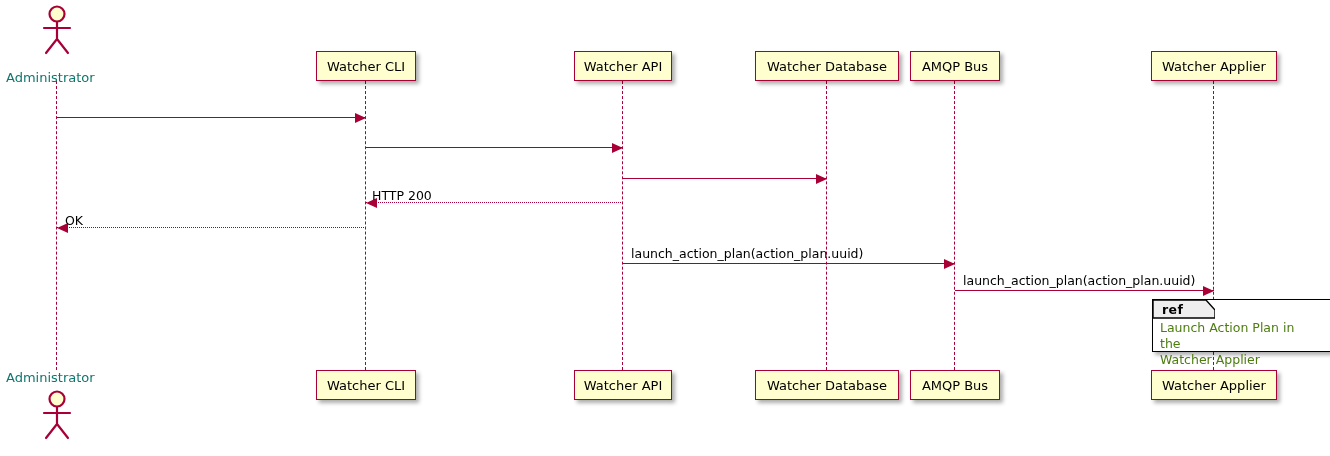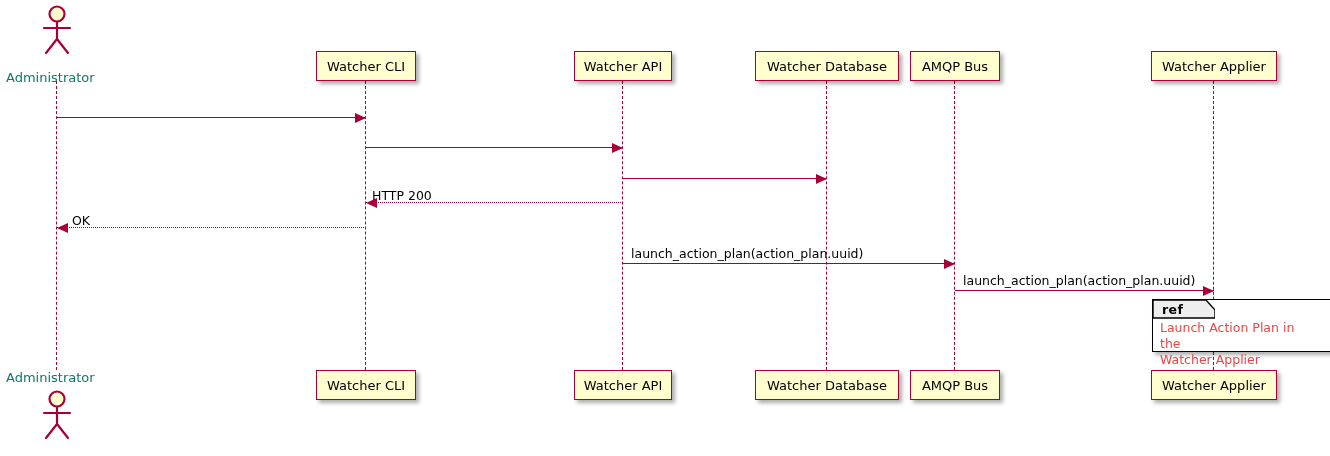--- a/index.html
+++ b/index.html
@@ -122,21 +122,21 @@
     top: 0;
     z-index: 1;
   }
   .ref-tab-text {
     position: relative;
     z-index: 2;
   }
   .ref-text {
     position: absolute;
     font-size: 12.5px;
-    color: #ef4444;
+    color: #4d7c0f;
     line-height: 16px;
     white-space: pre-line;
   }
 </style>
 </head>
 <body>
 
 <div id="diagram">
 
 <div class="lifeline" style="left: 56px; top: 81px; height: 289px;"></div>
@@ -169,21 +169,21 @@
     <div class="arrow-head right" style="top: 112.5px; left: 355px;"></div>
     <div class="msg-line solid" style="left: 366px; top: 147px; width: 257px;"></div>
     <div class="arrow-head right" style="top: 142.5px; left: 612px;"></div>
     <div class="msg-line solid" style="left: 623px; top: 178px; width: 204px;"></div>
     <div class="arrow-head right" style="top: 173.5px; left: 816px;"></div>
     <div class="msg-line dotted" style="left: 366px; top: 202px; width: 257px;"></div>
     <div class="arrow-head left" style="top: 197.5px; left: 366px;"></div>
     <div class="msg-label" style="left: 372px; top: 188px;">HTTP 200</div>
     <div class="msg-line dotted" style="left: 57px; top: 227px; width: 309px;"></div>
     <div class="arrow-head left" style="top: 222.5px; left: 57px;"></div>
-    <div class="msg-label" style="left: 72px; top: 213px;">OK</div>
+    <div class="msg-label" style="left: 65px; top: 213px;">OK</div>
     <div class="msg-line solid" style="left: 623px; top: 263px; width: 332px;"></div>
     <div class="arrow-head right" style="top: 258.5px; left: 944px;"></div>
     <div class="msg-label" style="left: 631px; top: 246px;">launch_action_plan(action_plan.uuid)</div>
     <div class="msg-line solid" style="left: 955px; top: 290px; width: 259px;"></div>
     <div class="arrow-head right" style="top: 285.5px; left: 1203px;"></div>
     <div class="msg-label" style="left: 963px; top: 273px;">launch_action_plan(action_plan.uuid)</div>
     <div class="ref-box" style="left: 1152px; top: 299px; width: 196px; height: 53px;">
       <svg class="ref-tab-shape" width="62" height="19">
         <path d="M0 0 H53 L62 10 V18 H0 Z" fill="#EEEEEE" stroke="#000000" stroke-width="1.4"></path>
       </svg>

